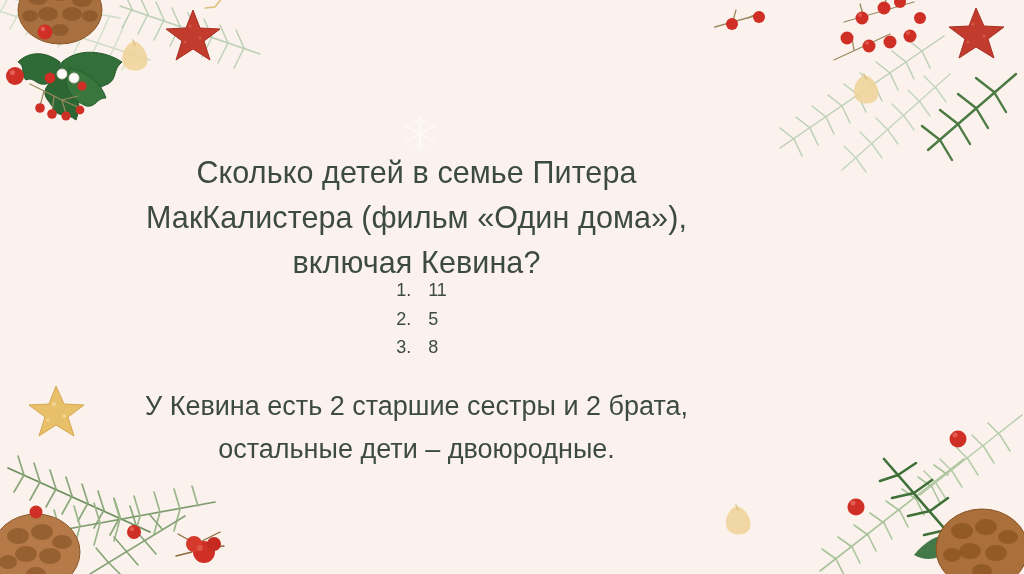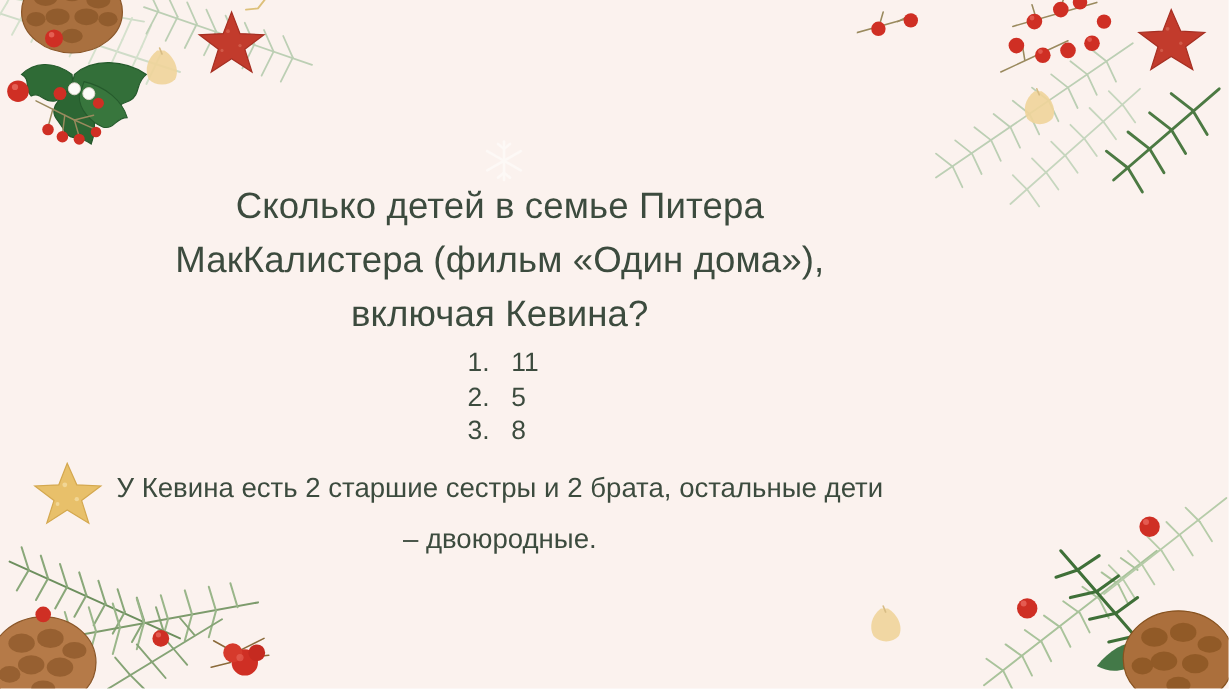--- a/index.html
+++ b/index.html
@@ -63,39 +63,39 @@
 
   .options {
     position: absolute;
     left: 0;
     right: 0;
     top: 276px;
     text-align: center;
   }
   .options ol {
     display: inline-block;
-    margin: 12px;
+    margin: 0;
     padding: 0 0 0 30px;
     text-align: left;
     list-style: decimal;
-    font-size: 22px;
+    font-size: 18px;
     line-height: 28.5px;
     color: #3c4b3e;
   }
   .options ol li {
     padding-left: 12px;
   }
 
   .answer {
     position: absolute;
     left: 96px;
     right: 96px;
     top: 385px;
     text-align: center;
-    font-size: 23px;
+    font-size: 27px;
     line-height: 43px;
     color: #3c4b3e;
   }
 </style>
 </head>
 <body>
 
 <div id="slide">
 
   <div class="corner tl">

